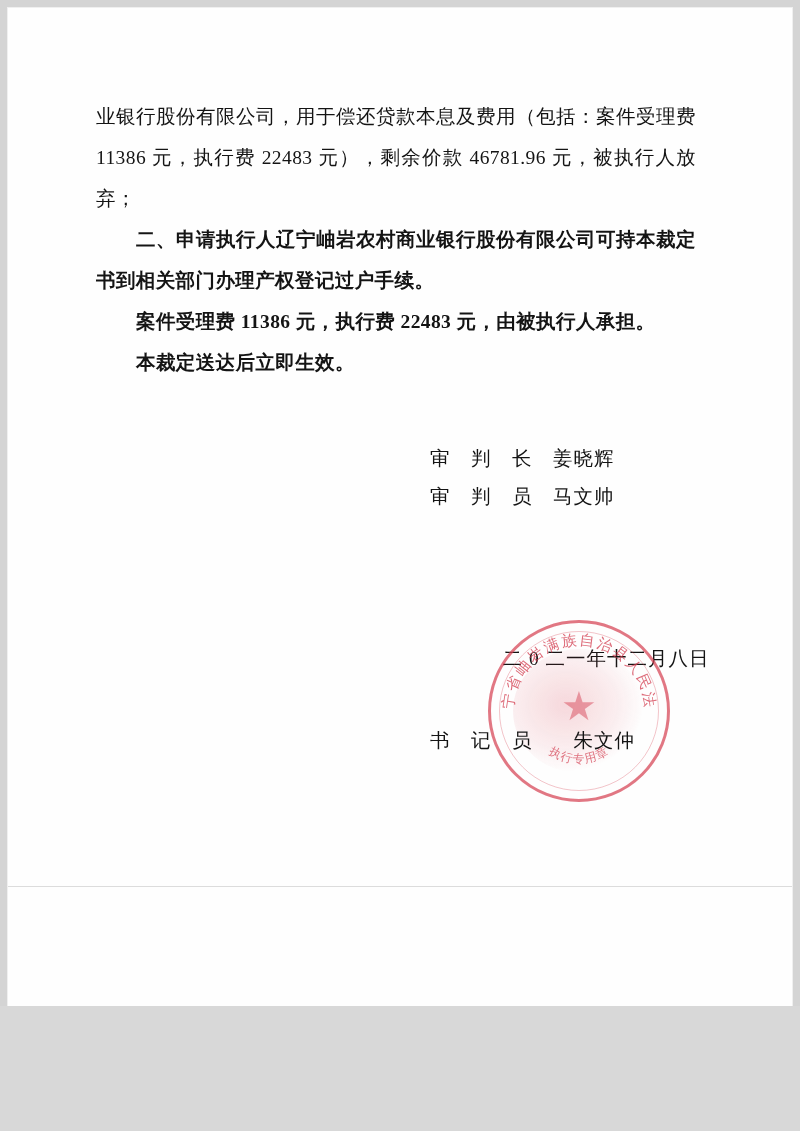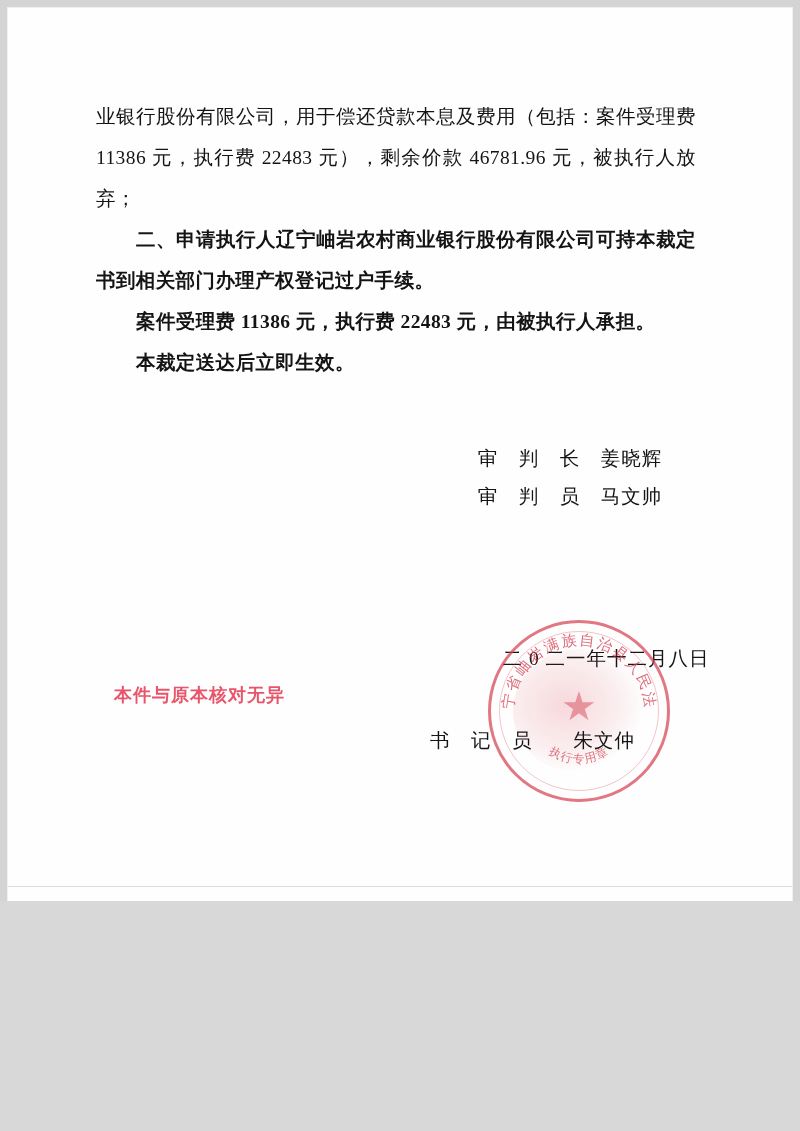--- a/index.html
+++ b/index.html
@@ -8,21 +8,21 @@
     background: #d8d8d8;
   }
   body {
     width: 800px;
     height: 1131px;
     font-family: "Liberation Serif", "DejaVu Serif", serif;
   }
   .page {
     position: relative;
     width: 800px;
-    height: 901px;
+    height: 1006px;
     background: #fef9c3;
     overflow: hidden;
   }
   .paper {
     position: absolute;
     left: 8px;
     top: 8px;
     width: 784px;
     height: 1115px;
     background: #fefefe;
@@ -54,21 +54,20 @@
     top: 440px;
     width: 280px;
     font-size: 19.5px;
     line-height: 38px;
     color: #141414;
     letter-spacing: 1px;
   }
   .sig-line {
     margin: 0;
     white-space: pre;
-    text-align: center;
   }
   .date-line {
     position: absolute;
     left: 456px;
     top: 640px;
     width: 300px;
     font-size: 19.5px;
     line-height: 38px;
     color: #141414;
     letter-spacing: 1px;
@@ -243,16 +242,15 @@
       </text>
       <text class="seal-bottom-text">
         <textPath href="#arcBottom" startOffset="50%" text-anchor="middle">执行专用章</textPath>
       </text>
     </svg>
     <div class="star">★</div>
   </div>
 
   <div class="clerk-line">书　记　员　　朱文仲</div>
 
-  <div class="stamp-note">本件与原本核对无异</div>
 
   <div class="page-number">3</div>
 </div>
 
 </body></html>

